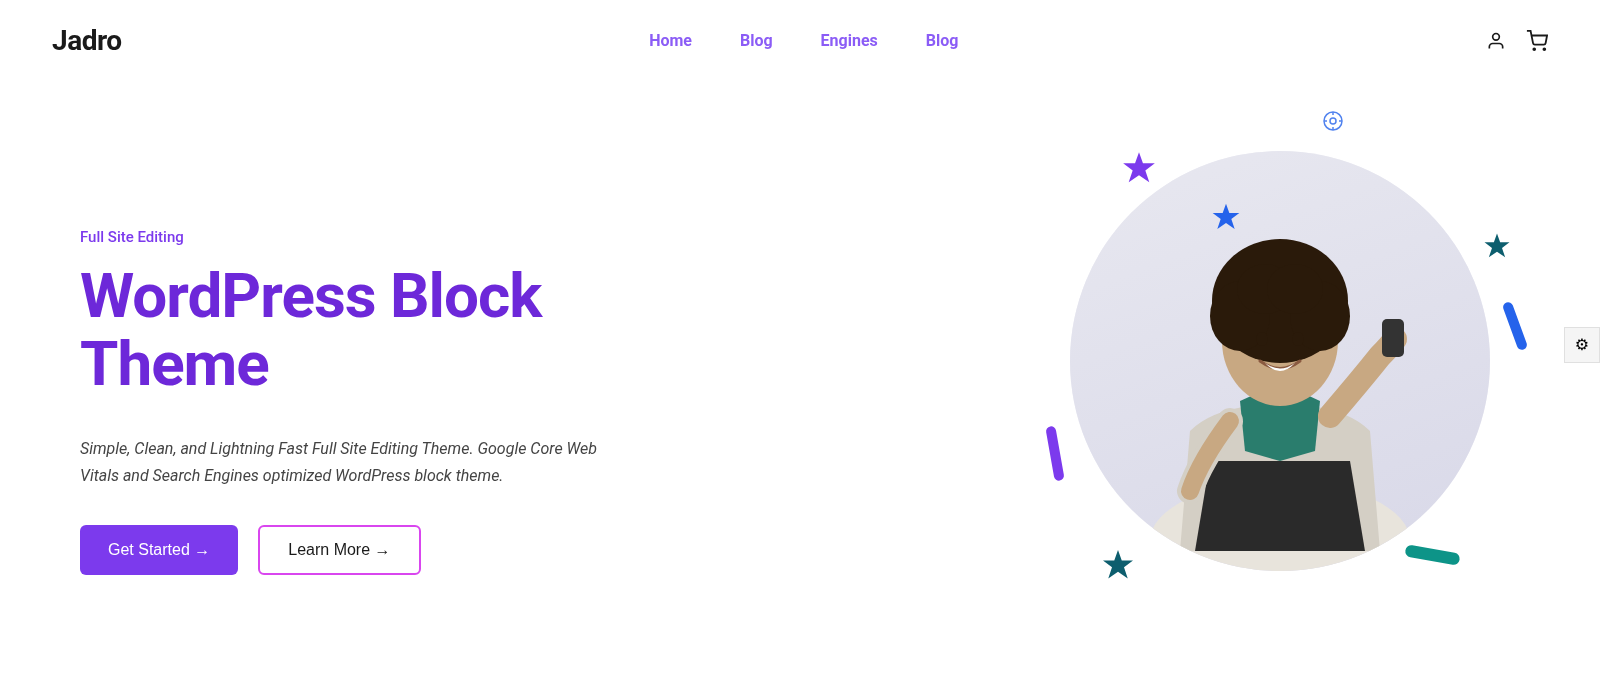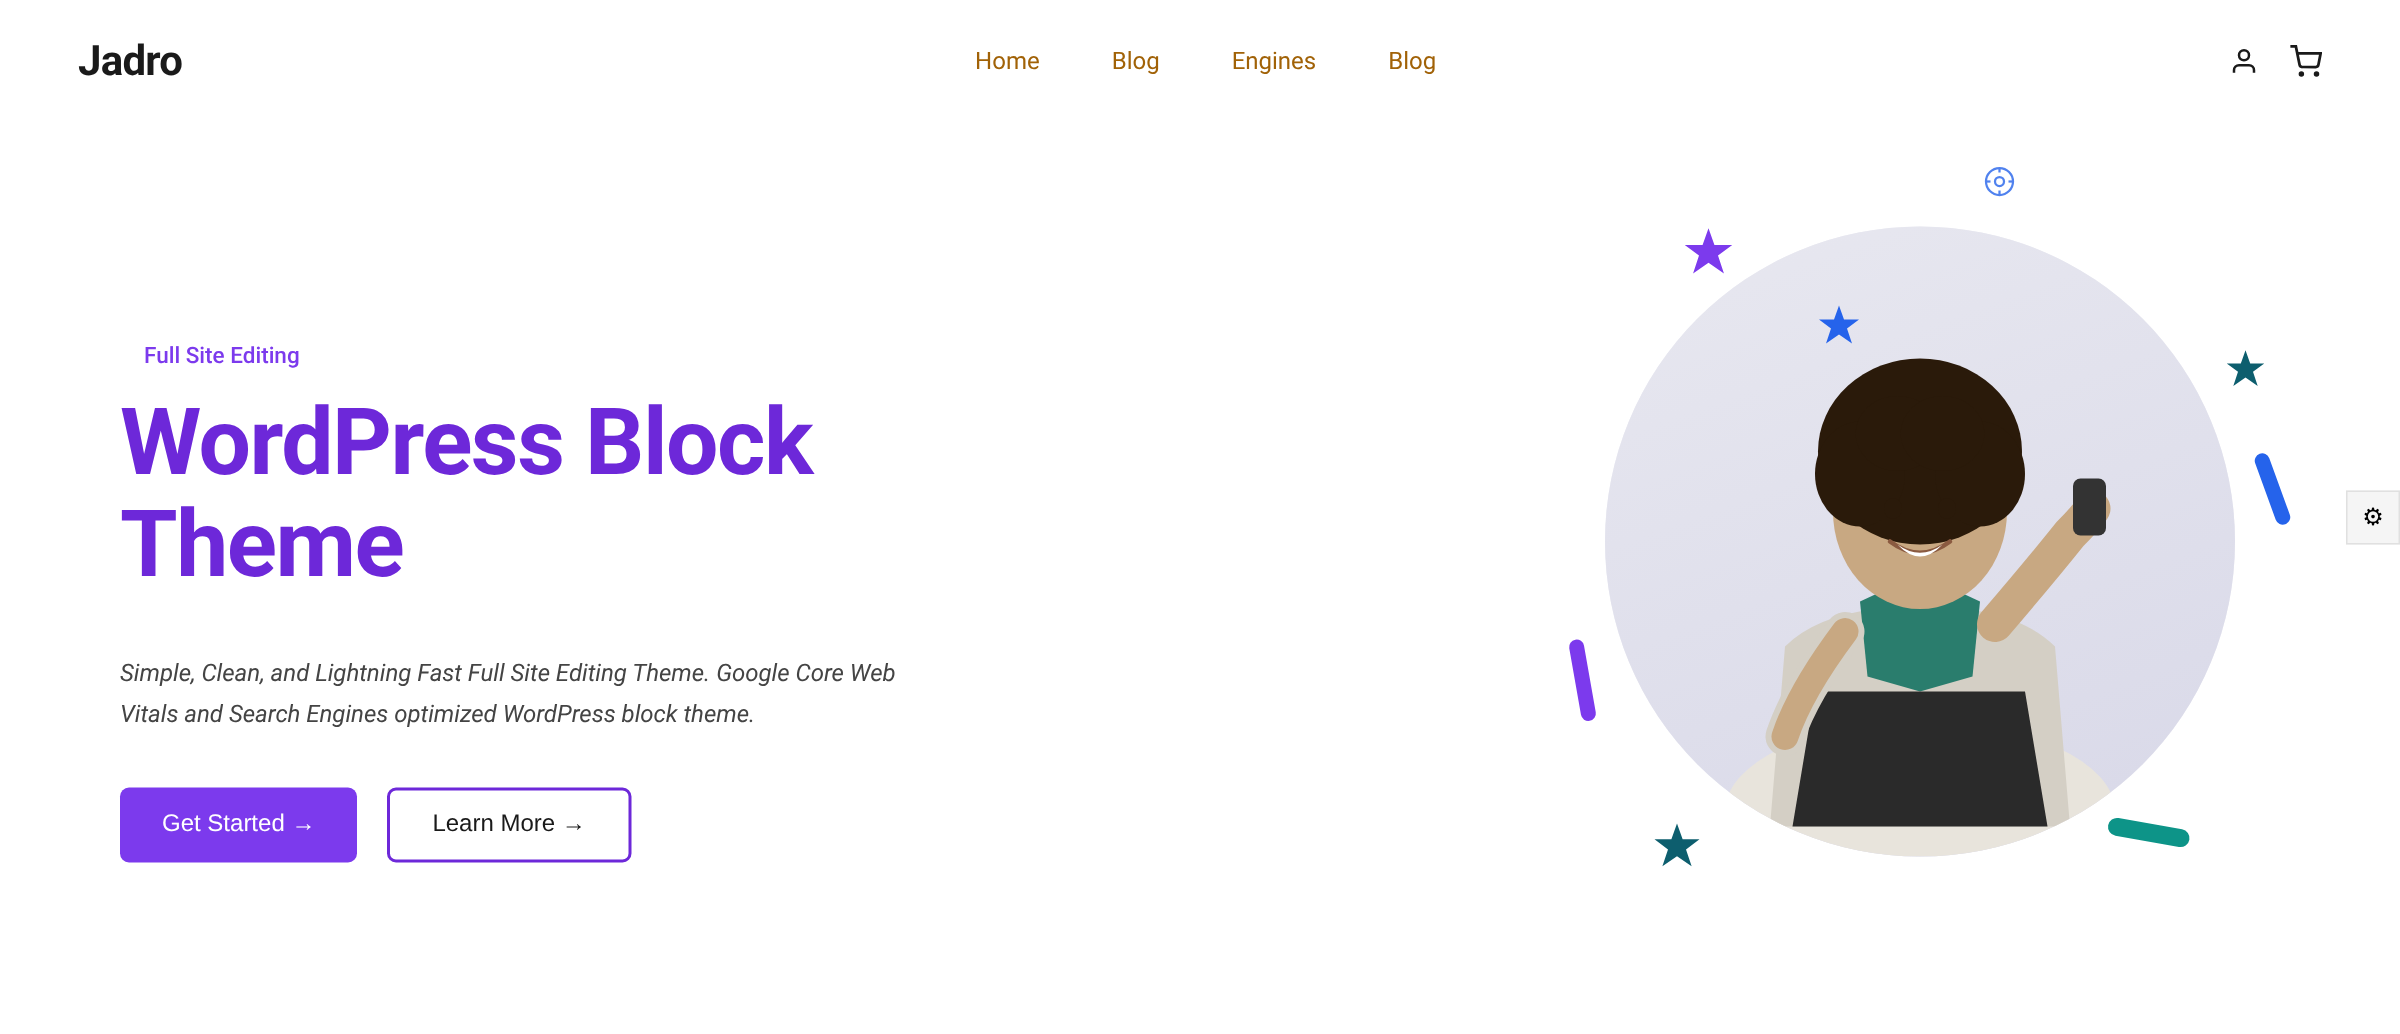--- a/index.html
+++ b/index.html
@@ -31,23 +31,23 @@
     }
 
     nav {
       display: flex;
       align-items: center;
       gap: 48px;
     }
 
     nav a {
       text-decoration: none;
-      color: #a16207;
+      color: #8b5cf6;
       font-size: 16px;
-      font-weight: 400;
+      font-weight: 700;
       text-align: center;
     }
 
     .header-icons {
       display: flex;
       align-items: center;
       gap: 20px;
     }
 
     .icon-btn {
@@ -73,21 +73,20 @@
     .hero-text {
       max-width: 580px;
       flex-shrink: 0;
     }
 
     .tag {
       color: #7c3aed;
       font-size: 15px;
       font-weight: 500;
       margin-bottom: 16px;
-      margin-left: 16px;
     }
 
     .hero-title {
       font-size: 62px;
       font-weight: 700;
       color: #6d28d9;
       line-height: 1.1;
       margin-bottom: 38px;
       letter-spacing: -1px;
     }
@@ -115,21 +114,21 @@
       border-radius: 6px;
       font-size: 16px;
       font-weight: 500;
       cursor: pointer;
       white-space: nowrap;
     }
 
     .btn-secondary {
       background: transparent;
       color: #1a1a1a;
-      border: 2px solid #6d28d9;
+      border: 2px solid #d946ef;
       padding: 14px 28px;
       border-radius: 6px;
       font-size: 16px;
       font-weight: 500;
       cursor: pointer;
       white-space: nowrap;
     }
 
     
     .hero-image-area {

